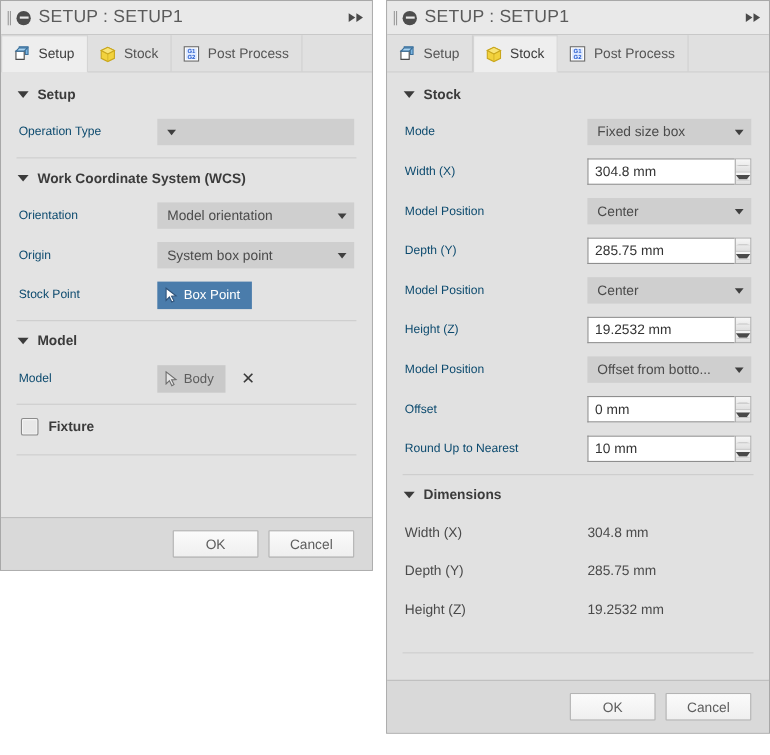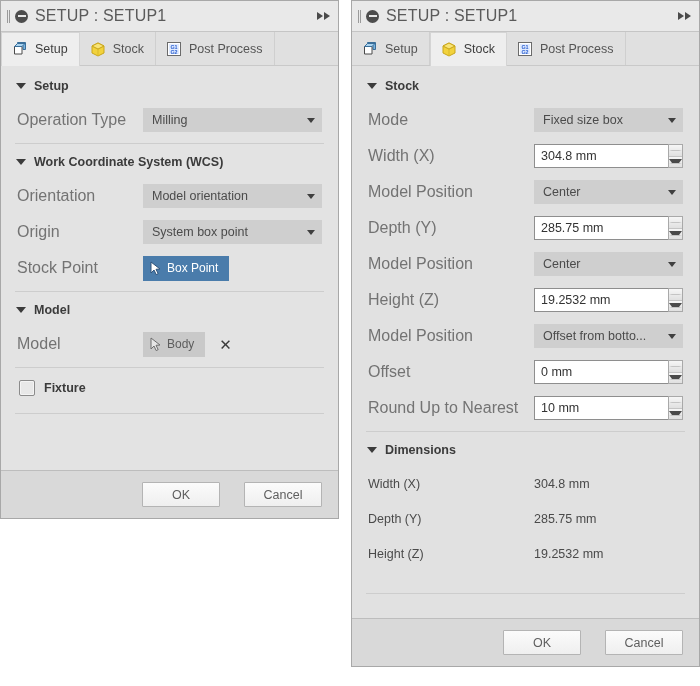--- a/index.html
+++ b/index.html
@@ -111,21 +111,21 @@
     border-left:5px solid transparent;border-right:5px solid transparent;
   }
   .divider { height:1px; background:#cdcdcd; margin: 5px 14px 0 14px; }
 
   .row {
     display:flex; align-items:center;
     min-height: 36px;
     padding: 0 16px 0 16px;
   }
   .row .lbl {
-    font-size: 16px; color: #737373;
+    font-size: 11px; color: #0c4a6e;
     flex: 0 0 auto;
   }
   .dlg-left .row .lbl { width: 126px; }
   .dlg-right .row .lbl { width: 166px; }
   .row .ctl { flex: 1 1 auto; display:flex; align-items:center; }
 
   
   .combo {
     background: #cfcfcf;
     border: none;
@@ -204,21 +204,21 @@
   .valrow { display:flex; align-items:center; min-height:35px; padding: 0 16px; }
   .valrow .lbl { width:166px; font-size:12.5px; color:#4a4a4a; }
   .valrow .val { font-size:12.5px; color:#4a4a4a; }
 
   
   .footer {
     height: 48px; min-height:48px;
     background: #d9d9d9;
     border-top: 1px solid #bdbdbd;
     display:flex; align-items:center; justify-content:flex-end;
-    gap: 24px; padding-right: 16px;
+    gap: 9px; padding-right: 16px;
     box-sizing:border-box;
   }
   .btn {
     min-width: 78px; height: 25px;
     background: linear-gradient(#fbfbfb,#efefef);
     border: 1px solid #b4b4b4;
     border-radius: 1px;
     font-size: 12.5px; color: #5e5e5e;
     display:flex; align-items:center; justify-content:center;
     cursor: default;
@@ -278,21 +278,20 @@
 
       <div class="section">
         <div class="section-head">
           <div class="tri-d"></div>
           <span>Setup</span>
         </div>
         <div class="row">
           <div class="lbl">Operation Type</div>
           <div class="ctl">
             <div class="combo">
-              <span>Milling</span>
               <div class="tri-d-sm"></div>
             </div>
           </div>
         </div>
       </div>
       <div class="divider"></div>
 
       <div class="section">
         <div class="section-head">
           <div class="tri-d"></div>

